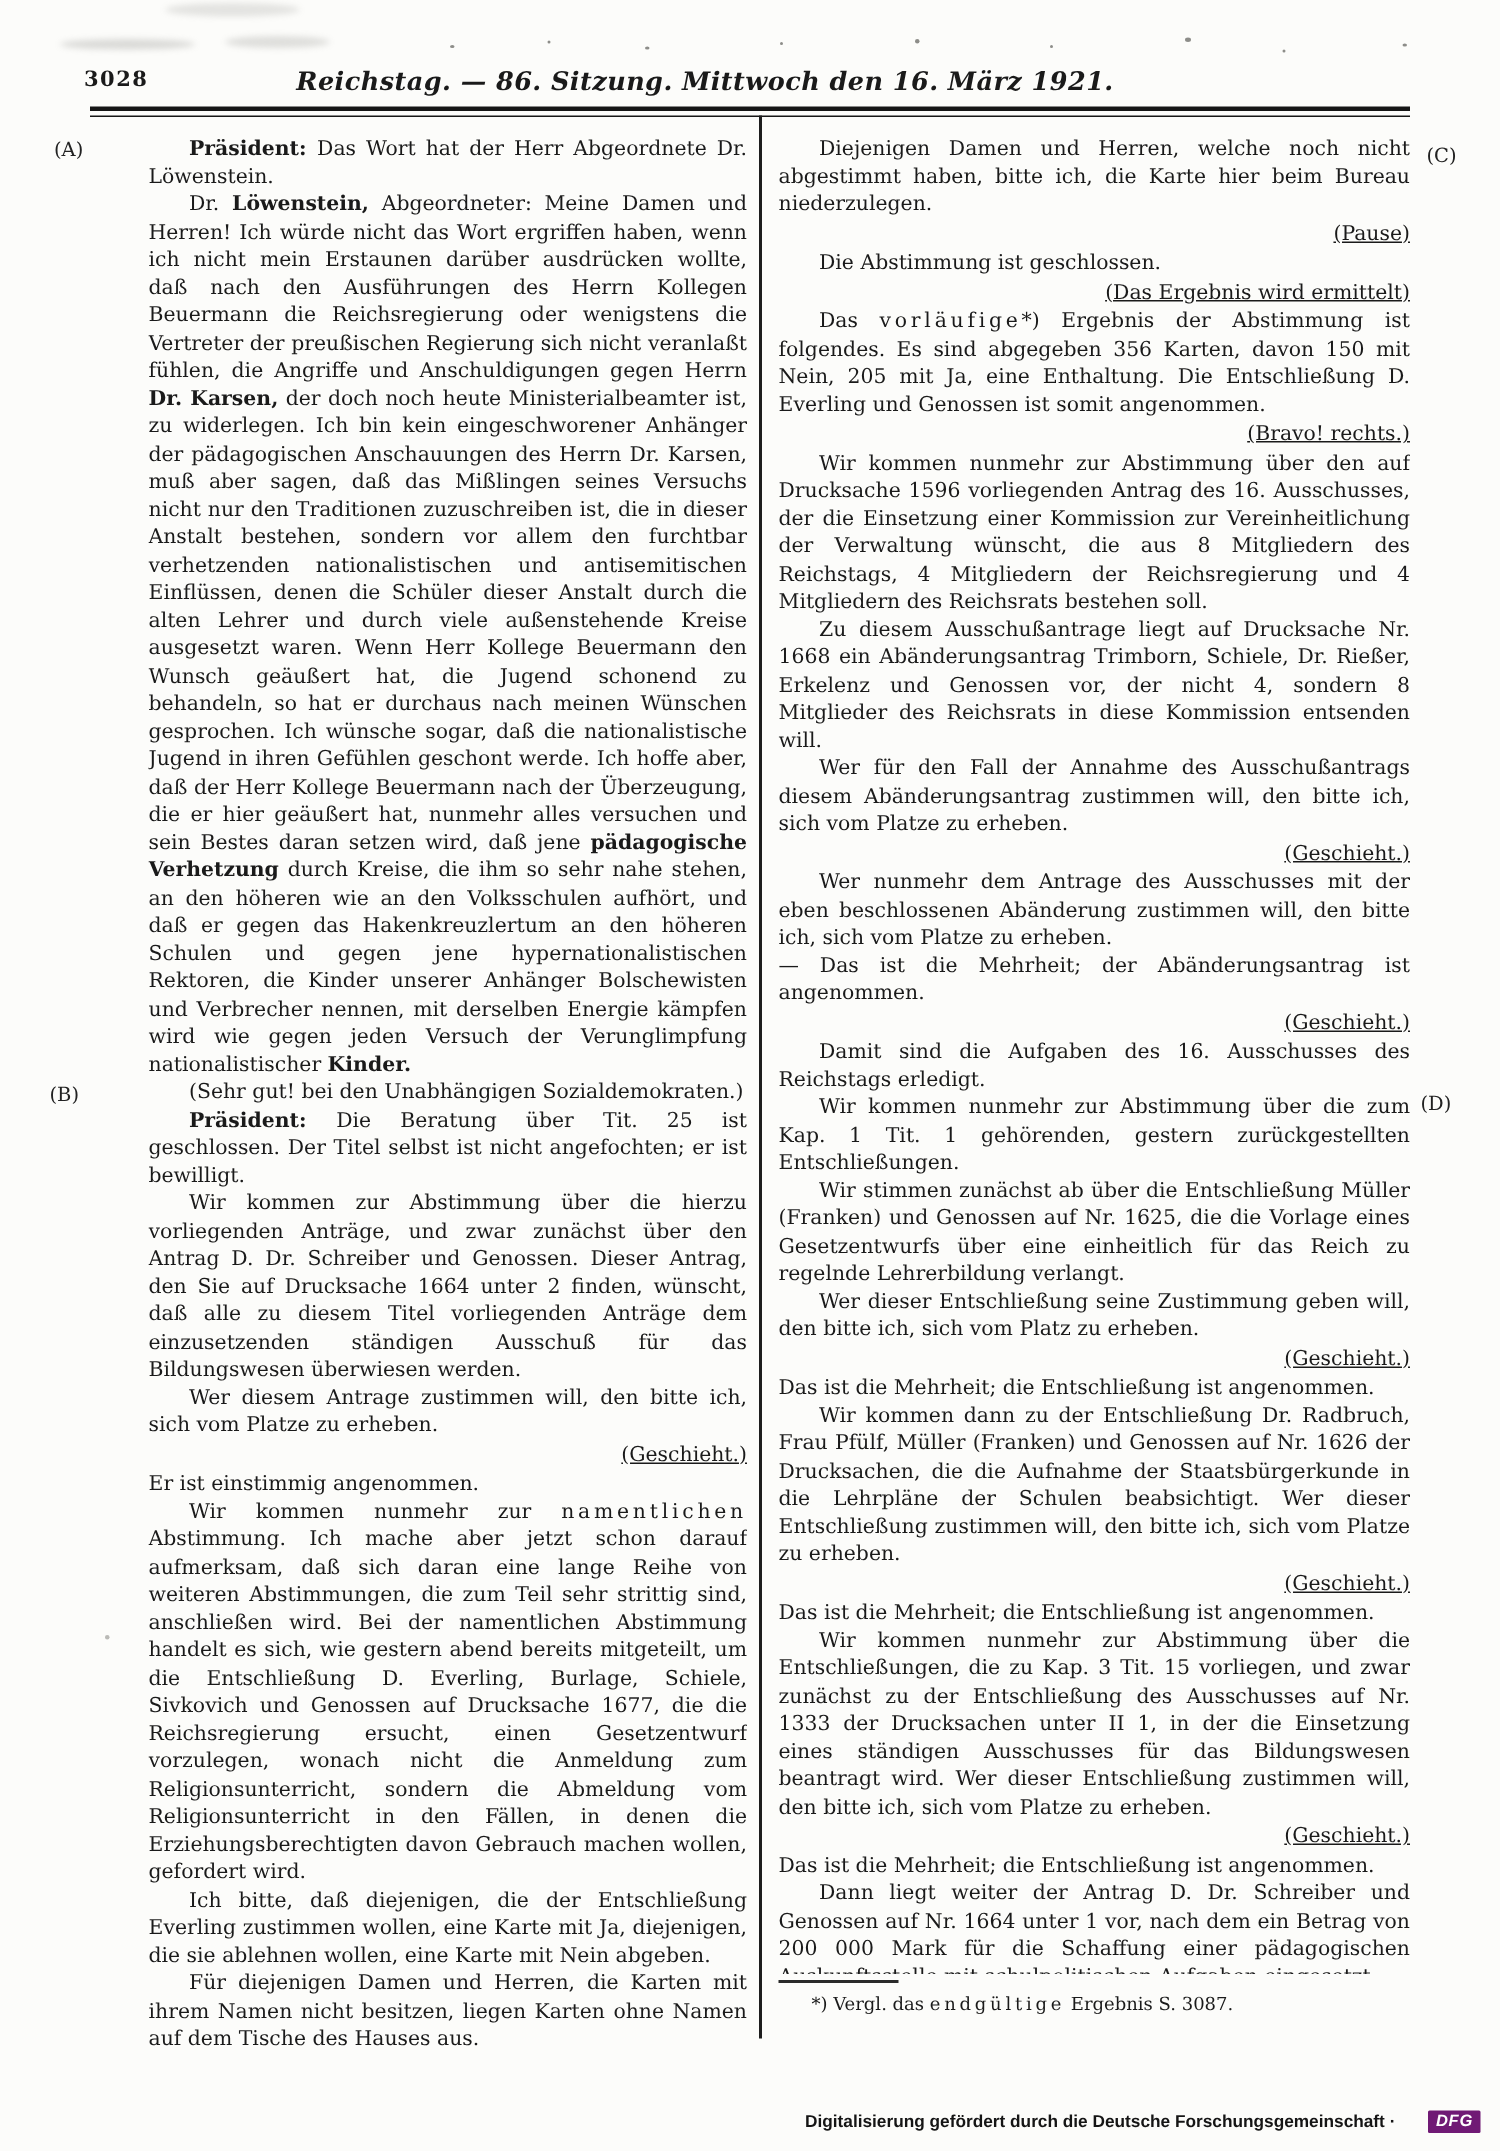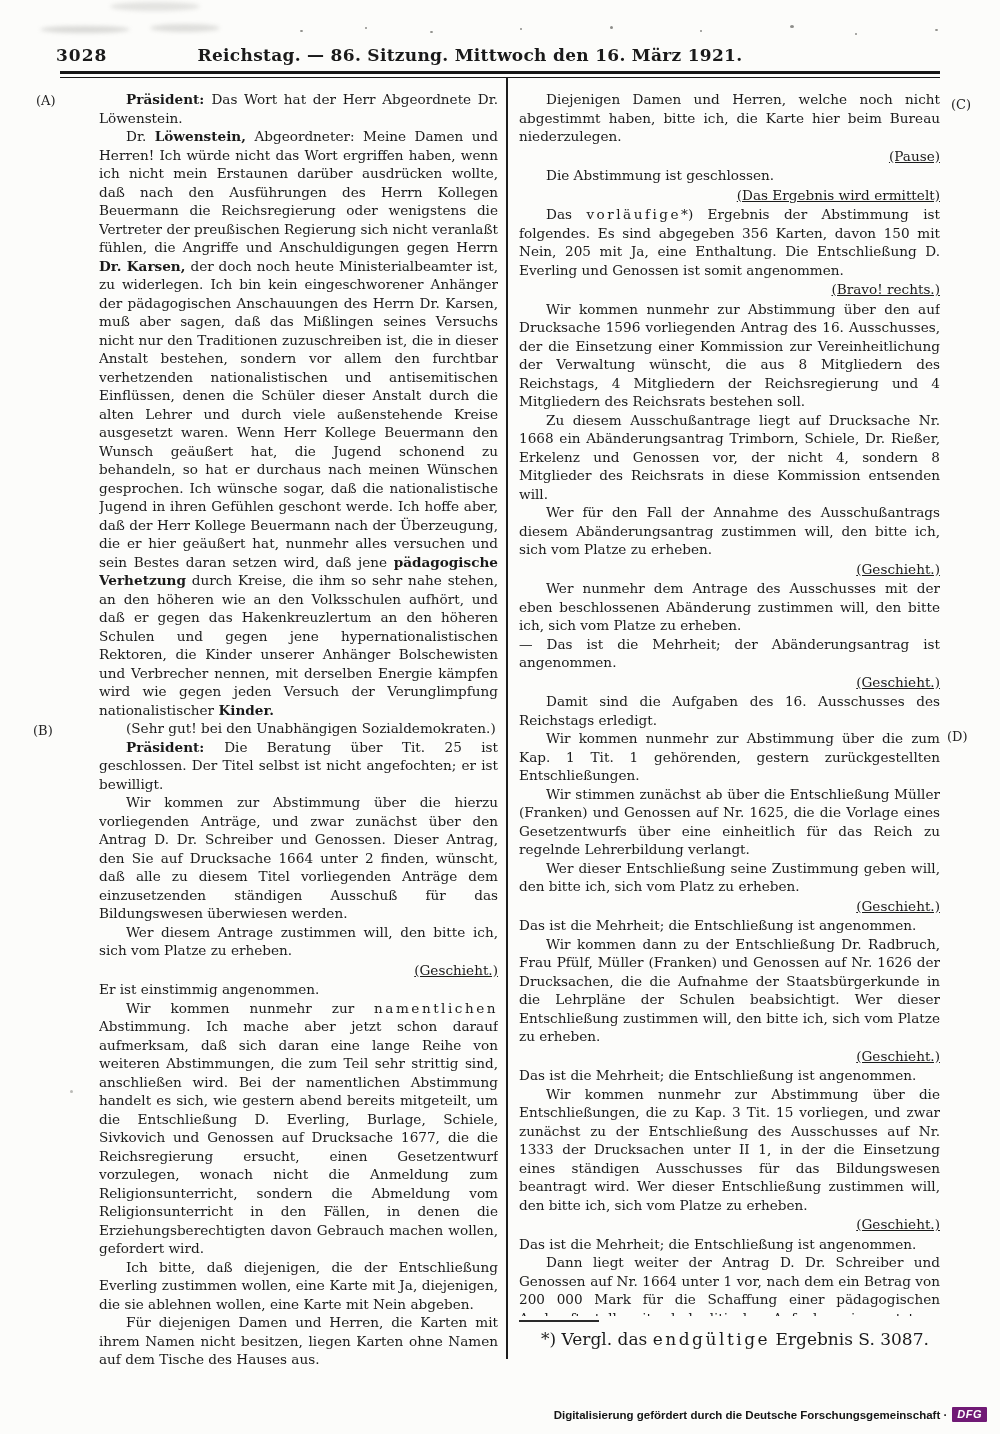--- a/index.html
+++ b/index.html
@@ -4,22 +4,22 @@
 <style>
   html,body{margin:0;padding:0;}
   body{width:1000px;height:1434px;background:#f7f7f5;font-family:"DejaVu Serif",serif;}
   .page{position:relative;width:1000px;height:1434px;background:#fcfcfa;overflow:hidden;color:#1a1a1a;}
 
   
   .blob{position:absolute;background:#9a9a96;border-radius:50%;filter:blur(2px);}
   .speck{position:absolute;background:#8d8d89;border-radius:50%;}
 
   
-  .page-num{position:absolute;left:56px;top:45px;font-size:17px;font-weight:bold;letter-spacing:1px;}
-  .head-title{position:absolute;left:0;right:60px;top:45px;text-align:center;font-size:17px;font-weight:bold;letter-spacing:0.3px;}
+  .page-num{position:absolute;left:56px;top:45px;font-size:14px;font-weight:bold;letter-spacing:1px;}
+  .head-title{position:absolute;left:0;right:60px;top:45px;text-align:center;font-size:17px;font-weight:bold;letter-spacing:0.3px;font-style:italic;}
   .double-rule{position:absolute;left:60px;width:880px;top:71px;height:3px;border-top:3px solid #161616;border-bottom:1px solid #161616;}
 
   
   .margin-letter{position:absolute;font-size:13px;color:#222;}
 
   
   .col{position:absolute;top:90px;overflow:hidden;text-align:justify;font-size:13.6px;line-height:18.5px;}
   .col-left{left:99px;width:399px;height:1274px;}
   .col-right{left:519px;width:421px;height:1226px;}
   .divider{position:absolute;left:506px;top:77px;width:2px;height:1282px;background:#1d1d1d;}
@@ -27,24 +27,24 @@
   .para{margin:0;}
   .para.indent{text-indent:27px;}
   .para.flush{text-indent:0;}
   .para.center{text-align:right;text-indent:0;margin:1px 0;text-decoration:underline;}
   .bold{font-weight:bold;}
   .spaced{letter-spacing:2.5px;}
 
   
   .footnote{position:absolute;left:519px;top:1320px;width:421px;}
   .footnote-rule{width:80px;border-top:2px solid #2a2a2a;margin:0 0 7px 0;}
-  .footnote-text{font-size:17px;padding-left:22px;}
+  .footnote-text{font-size:12px;padding-left:22px;}
 
   
-  .footer{position:absolute;right:13px;top:1407px;display:flex;align-items:center;gap:5px;
+  .footer{position:absolute;right:13px;top:1407px;display:flex;align-items:center;gap:22px;
           font-family:"Liberation Sans",sans-serif;font-size:11.5px;font-weight:bold;color:#151515;}
   .dfg-badge{display:inline-block;color:#fff;font-style:italic;font-weight:bold;font-size:11px;
              padding:1px 5px 2px 5px;letter-spacing:0.5px;border-radius:1px;}
 </style>
 </head>
 <body>
 
 <div class="page">
 
   <div>

